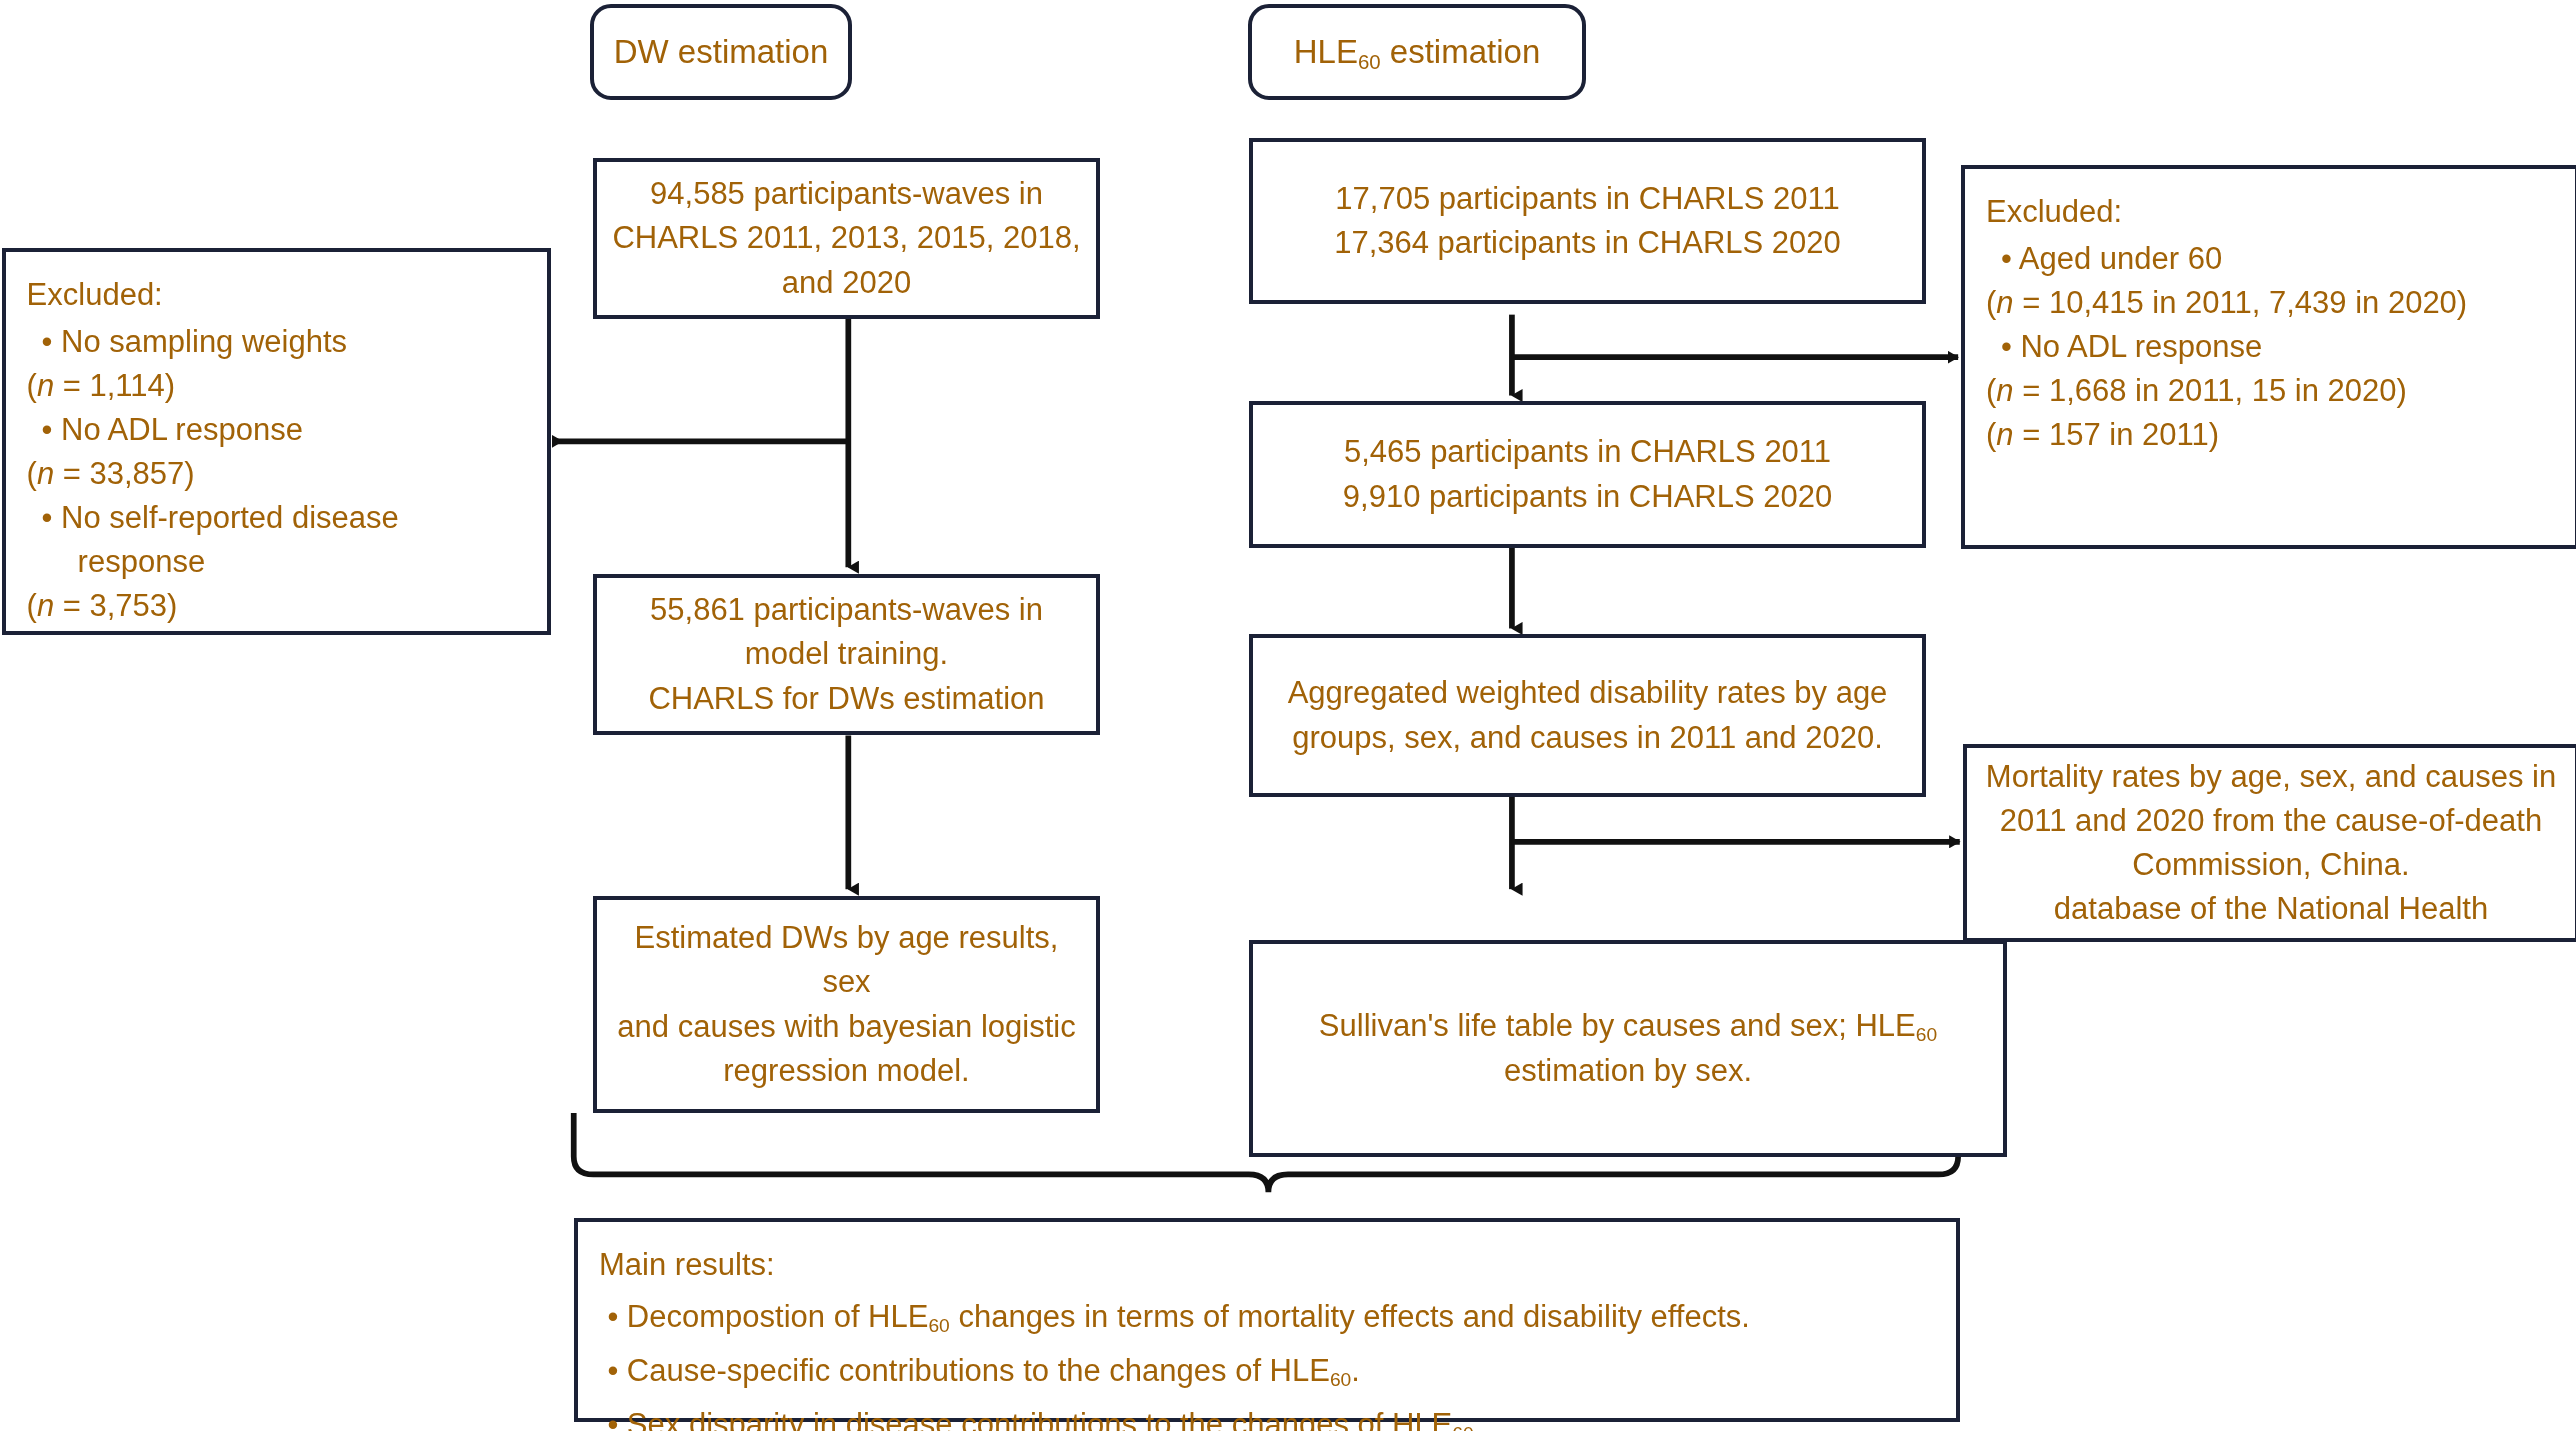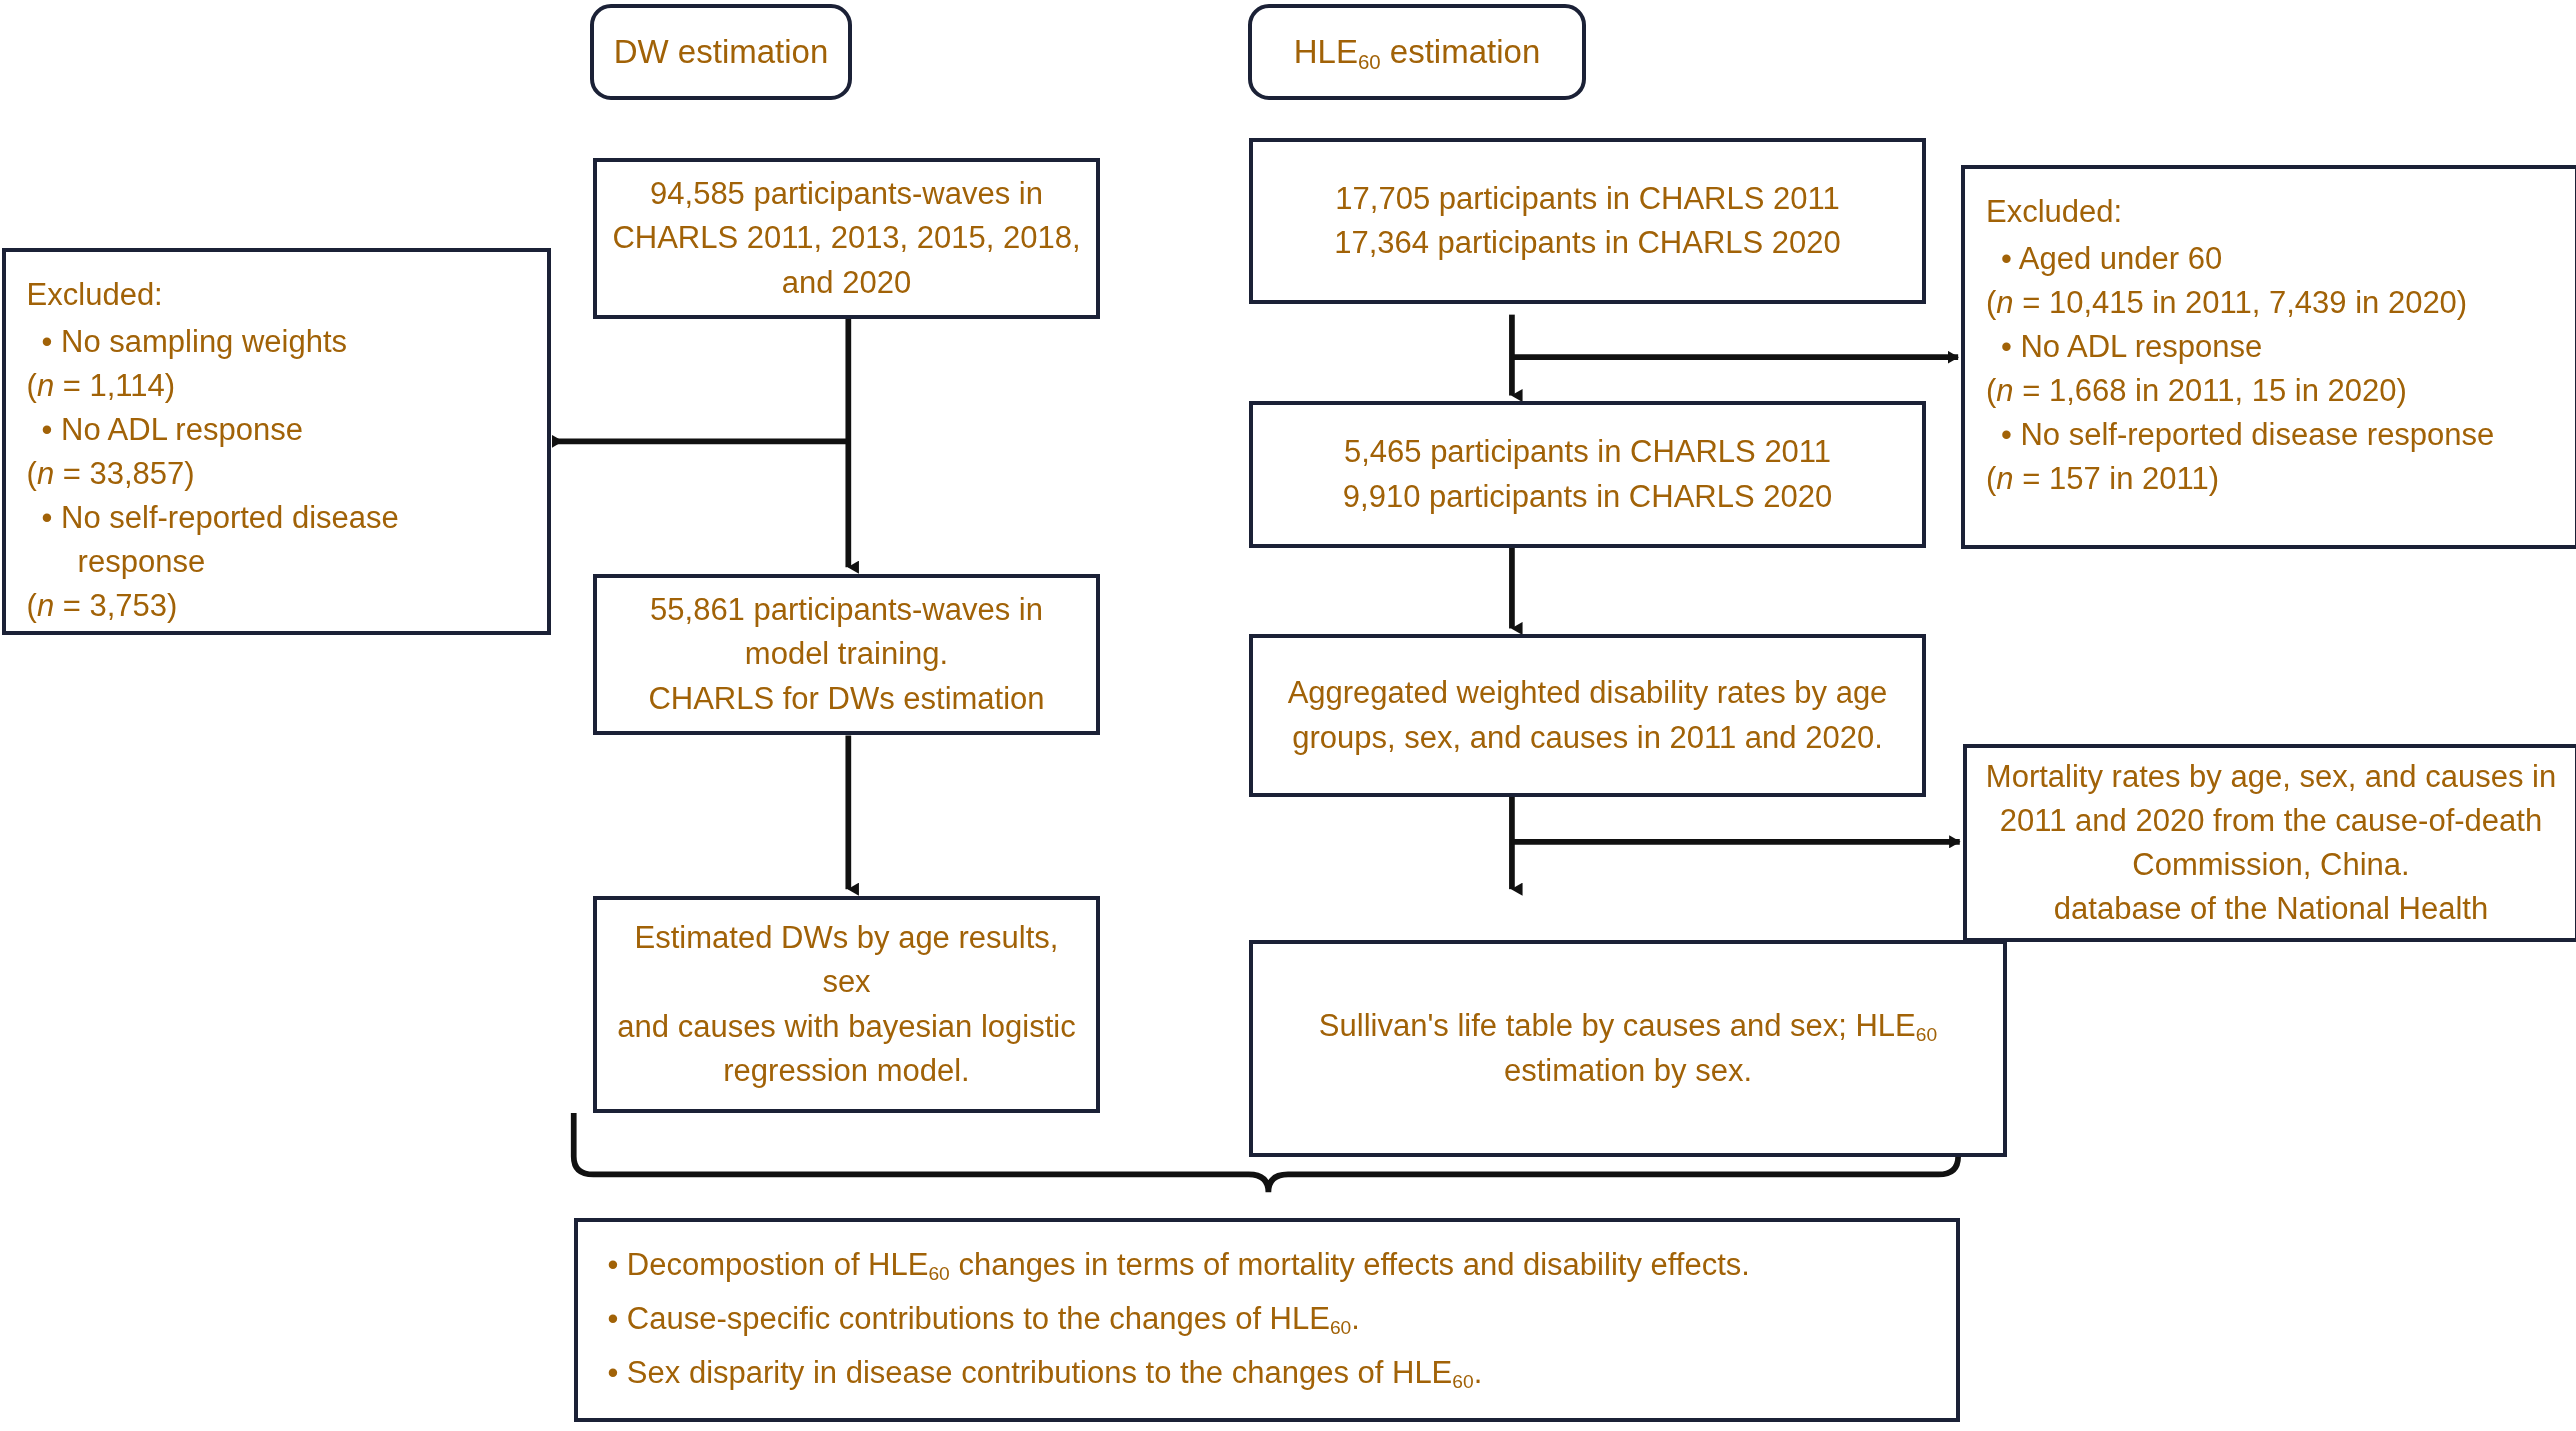--- a/index.html
+++ b/index.html
@@ -190,36 +190,36 @@
   <div class="box left-text" style="left:1961px; top:165px; width:618px; height:384px;">
     <span class="lines">
       <span class="ex-head">Excluded:</span>
 
       <span class="ex-bullet">• Aged under 60</span>
       <span class="ex-sub"><span>(</span><span class="ital">n</span><span> = 10,415 in 2011, 7,439 in 2020)</span></span>
 
       <span class="ex-bullet">• No ADL response</span>
       <span class="ex-sub"><span>(</span><span class="ital">n</span><span> = 1,668 in 2011, 15 in 2020)</span></span>
 
-      <span class="ex-bullet">• No self-reported disease response</span>
       <span class="ex-sub"><span>(</span><span class="ital">n</span><span> = 157 in 2011)</span></span>
     </span>
   </div>
 
   <div class="box centered-text" style="left:1963px; top:744px; width:616px; height:198px;">
     <span class="lines">
       <span class="ln">Mortality rates by age, sex, and causes in</span>
       <span class="ln">2011 and 2020 from the cause-of-death</span>
       <span class="ln">Commission, China.</span>
       <span class="ln">database of the National Health</span>
     </span>
   </div>
 
   <div class="box left-text" style="left:574px; top:1218px; width:1386px; height:204px;">
     <span class="lines">
+      <span class="mr-head">Main results:</span>
       <span class="mr-bullet"><span>• Decompostion of HLE</span><sub>60</sub><span> changes in terms of mortality effects and disability effects.</span></span>
       <span class="mr-bullet"><span>• Cause-specific contributions to the changes of HLE</span><sub>60</sub><span>.</span></span>
       <span class="mr-bullet"><span>• Sex disparity in disease contributions to the changes of HLE</span><sub>60</sub><span>.</span></span>
     </span>
   </div>
 
 </div>
 
 
 </body></html>

